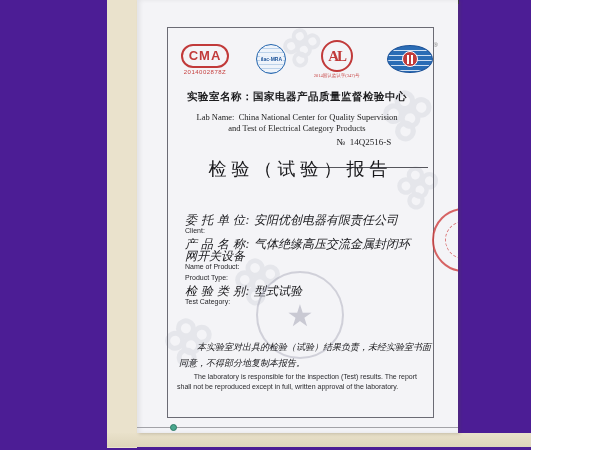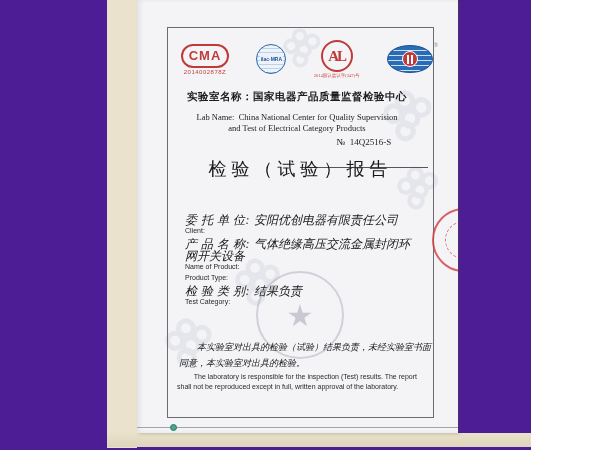--- a/index.html
+++ b/index.html
@@ -206,35 +206,35 @@
         <div class="f-en">Client:</div>
       </div>
       <div class="field">
         <div class="f-zh"><span class="f-label">产 品 名 称:</span><span class="f-value">气体绝缘高压交流金属封闭环网开关设备</span></div>
         <div class="f-en">Name of Product:</div>
       </div>
       <div class="field">
         <div class="f-en">Product Type:</div>
       </div>
       <div class="field">
-        <div class="f-zh"><span class="f-label">检 验 类 别:</span><span class="f-value">结果负责</span></div>
+        <div class="f-zh"><span class="f-label">检 验 类 别:</span><span class="f-value">型式试验</span></div>
         <div class="f-en">Test Category:</div>
       </div>
     </div>
 
     <div class="emboss">
       <span class="emboss-star">★</span>
     </div>
 
     <div class="stamp">
       <div class="stamp-inner">检</div>
     </div>
 
     <div class="disc-zh">
-      <span>本实验室对出具的检验（试验）结果负责，未经实验室书面同意，</span><span>本实验室对出具的检验。</span>
+      <span>本实验室对出具的检验（试验）结果负责，未经实验室书面同意，</span><span>不得部分地复制本报告。</span>
     </div>
     <div class="disc-en">
       <span>The laboratory is responsible for the inspection (Test) results. The report shall</span>
       <span>not be reproduced except in full, written approval of the laboratory.</span>
     </div>
 
     <div class="paper-edge-line"></div>
     <div class="binder-dot"></div>
   </div>
 

